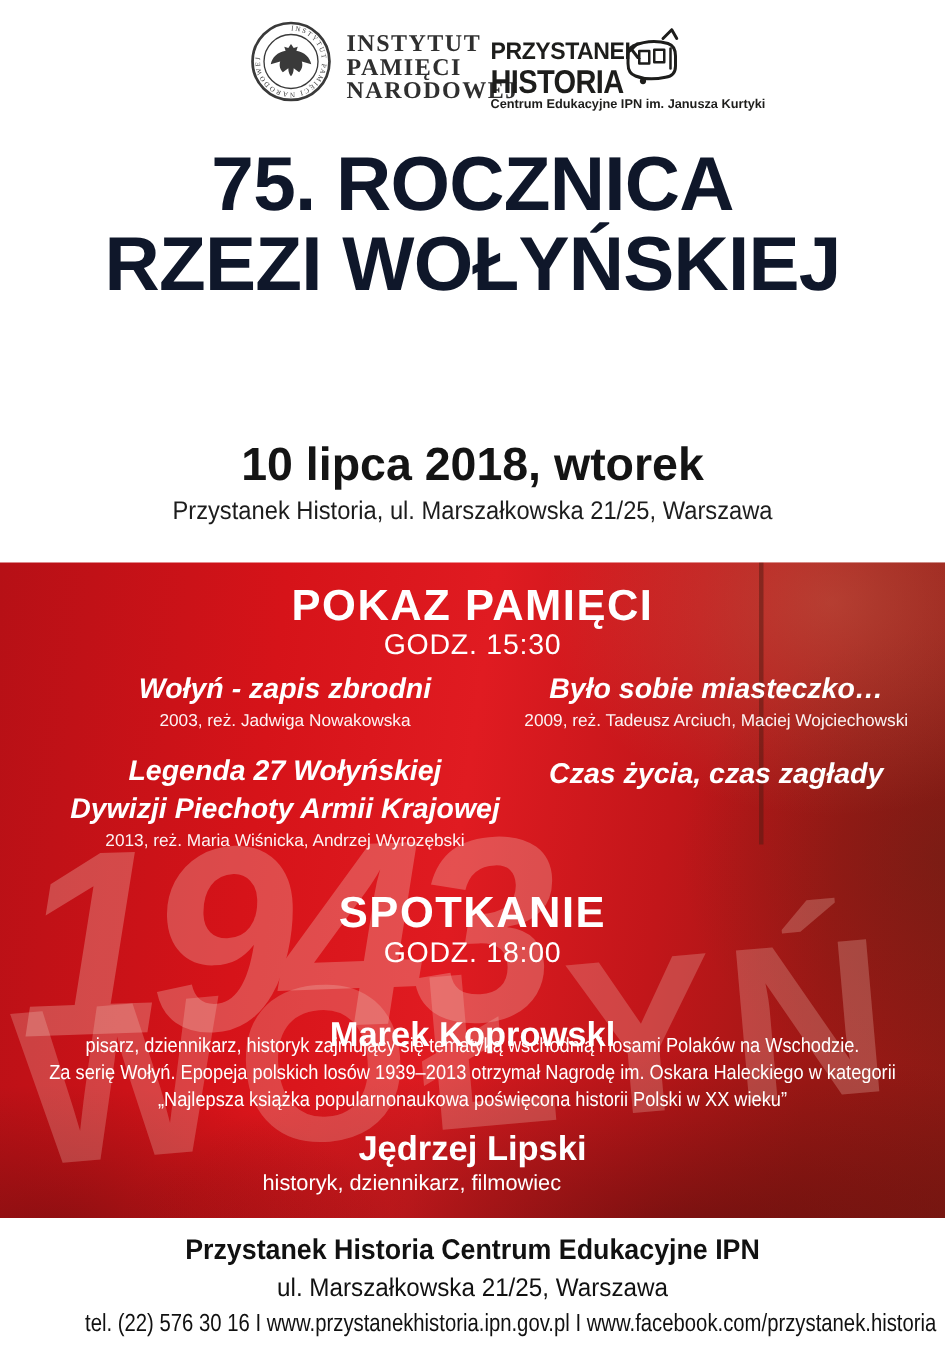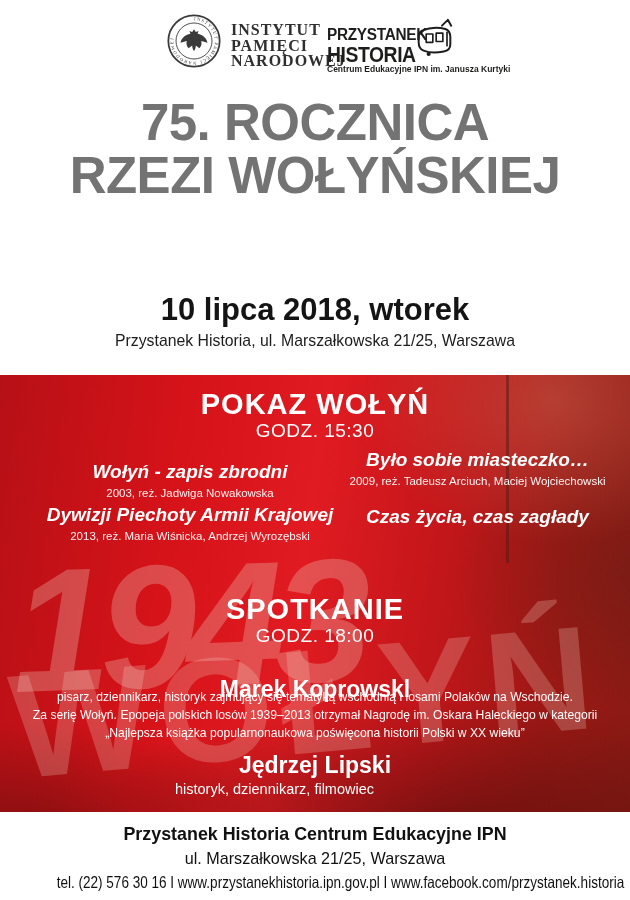--- a/index.html
+++ b/index.html
@@ -11,21 +11,21 @@
   .ipn-name{position:absolute;left:231px;top:22px;font-family:"Liberation Serif",serif;
     font-weight:bold;font-size:16px;line-height:15.5px;letter-spacing:1px;color:#2f2f2f;}
   .ph-block{position:absolute;left:327px;top:26px;color:#1d1d1b;}
   .ph1{font-size:16px;font-weight:bold;letter-spacing:-0.3px;transform:scaleX(.96);transform-origin:left top;}
   .ph2{font-size:22px;font-weight:bold;letter-spacing:-0.5px;margin-top:-2px;transform:scaleX(.88);transform-origin:left top;}
   .ph-sub{position:absolute;left:327px;top:64px;font-size:8.5px;font-weight:bold;color:#1d1d1b;white-space:nowrap;}
   .tram{position:absolute;left:411px;top:14px;width:52px;height:50px;}
 
   
   .title{position:absolute;left:0;top:96px;width:630px;text-align:center;
-    color:#737373;font-weight:bold;font-size:51px;line-height:53px;letter-spacing:-0.5px;}
+    color:#0f172a;font-weight:bold;font-size:51px;line-height:53px;letter-spacing:-0.5px;}
   .subtitle{position:absolute;left:0;top:216px;width:630px;text-align:center;
     color:#191919;font-weight:bold;font-size:17px;line-height:25px;}
   .subtitle .ln{transform:scaleX(.85);transform-origin:center top;white-space:nowrap;}
   .date{position:absolute;left:0;top:292px;width:630px;text-align:center;
     color:#141414;font-weight:bold;font-size:31px;}
   .venue{position:absolute;left:0;top:331px;width:630px;text-align:center;color:#1c1c1c;
     font-size:17px;transform:scaleX(.93);transform-origin:center top;white-space:nowrap;}
 
   
   .red{position:absolute;left:0;top:375px;width:630px;height:437px;color:#ffffff;overflow:hidden;
@@ -43,21 +43,21 @@
   .red .content{position:absolute;inset:0;z-index:1;}
 
   .sec-head{position:absolute;left:0;width:630px;text-align:center;font-weight:bold;
     font-size:29px;letter-spacing:1px;}
   .sec-time{position:absolute;left:0;width:630px;text-align:center;font-size:19px;letter-spacing:0.5px;}
   .films-head{top:13px;} .films-time{top:45px;}
   .meet-head{top:218px;} .meet-time{top:250px;}
 
   .film{position:absolute;text-align:center;}
   .col-left{left:30px;width:320px;} .col-right{left:330px;width:295px;}
-  .f0{top:84px;} .f1{top:72px;} .f2{top:127px;} .f3{top:129px;}
+  .f0{top:72px;} .f1{top:72px;} .f2{top:127px;} .f3{top:129px;}
   .film-title{font-size:19px;line-height:25px;font-weight:bold;font-style:italic;white-space:nowrap;}
   .film-credits{font-size:11.5px;margin-top:3px;opacity:.95;white-space:nowrap;}
 
   .speaker-name{position:absolute;left:0;width:630px;text-align:center;font-weight:bold;font-size:23px;}
   .name1{top:281px;margin-top:20px;} .name2{top:377px;}
   .bio{position:absolute;left:0;top:313px;width:630px;text-align:center;
     font-size:13.5px;line-height:18px;}
   .bio .ln{transform:scaleX(.90);transform-origin:center top;white-space:nowrap;}
   .bio2{position:absolute;left:0;top:406px;width:549px;text-align:center;font-size:14.5px;}
 
@@ -114,32 +114,33 @@
   <div class="date">10 lipca 2018, wtorek</div>
   <div class="venue">Przystanek Historia, ul. Marszałkowska 21/25, Warszawa</div>
 
   <div class="red">
     <div class="pole"></div>
     <div class="wm wm-year">1943</div>
     <div class="wm wm-word">WOŁYŃ</div>
 
     <div class="content">
 
-      <div class="sec-head films-head">POKAZ WOŁYŃ</div>
+      <div class="sec-head films-head">POKAZ PAMIĘCI</div>
       <div class="sec-time films-time">GODZ. 15:30</div>
 
       <div class="film col-left f0">
         <div class="film-title">Wołyń - zapis zbrodni</div>
         <div class="film-credits">2003, reż. Jadwiga Nowakowska</div>
       </div>
       <div class="film col-right f1">
         <div class="film-title">Było sobie miasteczko…</div>
         <div class="film-credits">2009, reż. Tadeusz Arciuch, Maciej Wojciechowski</div>
       </div>
       <div class="film col-left f2">
+        <div class="film-title">Legenda 27 Wołyńskiej</div>
         <div class="film-title">Dywizji Piechoty Armii Krajowej</div>
         <div class="film-credits">2013, reż. Maria Wiśnicka, Andrzej Wyrozębski</div>
       </div>
       <div class="film col-right f3">
         <div class="film-title">Czas życia, czas zagłady</div>
       </div>
 
       <div class="sec-head meet-head">SPOTKANIE</div>
       <div class="sec-time meet-time">GODZ. 18:00</div>
 

